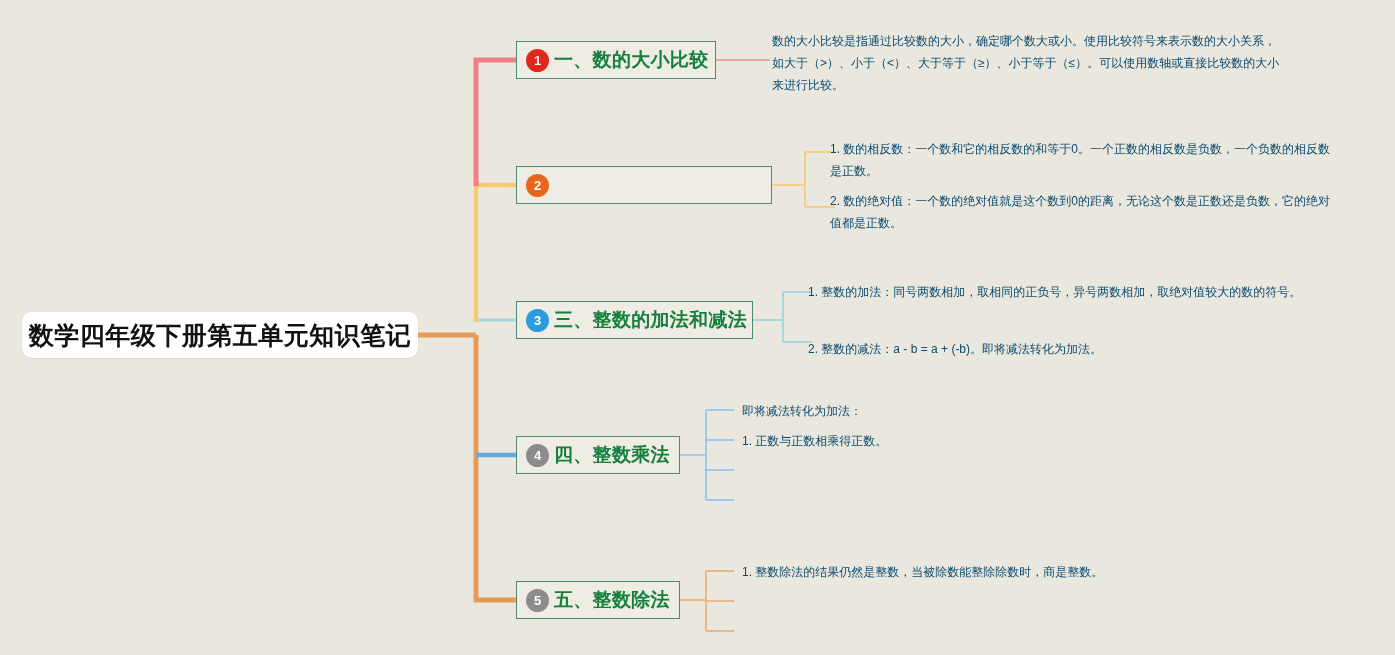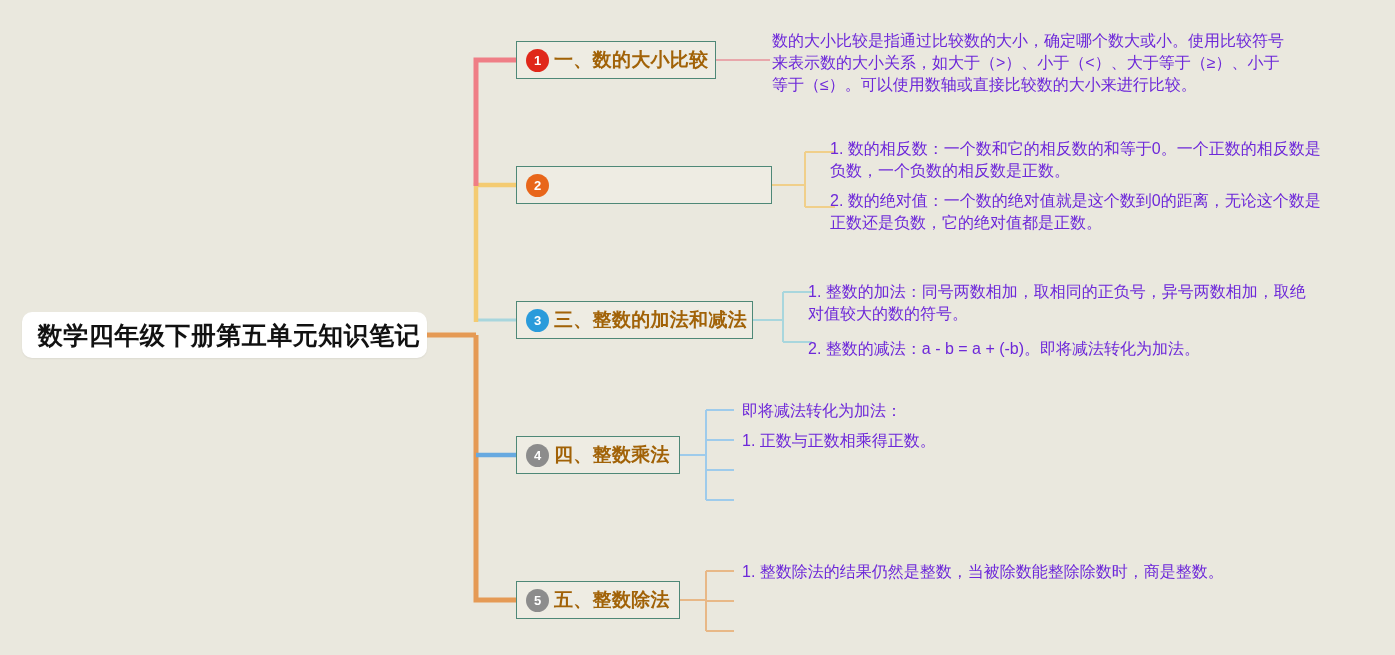--- a/index.html
+++ b/index.html
@@ -37,21 +37,20 @@
     top: 312px;
     width: 396px;
     height: 46px;
     background: #ffffff;
     border-radius: 10px;
     display: flex;
     align-items: center;
     justify-content: center;
     box-shadow: 0 1px 2px rgba(0,0,0,0.06);
     z-index: 5;
-    padding-left: 9px;
   }
   .root-node .root-label {
     font-size: 25px;
     font-weight: bold;
     letter-spacing: 0.5px;
     color: #111111;
     white-space: nowrap;
   }
 
   
@@ -75,31 +74,31 @@
     align-items: center;
     justify-content: center;
     color: #ffffff;
     font-size: 13px;
     font-weight: bold;
     margin-right: 5px;
   }
   .topic-label {
     font-size: 19px;
     font-weight: bold;
-    color: #a16207;
+    color: #15803d;
     white-space: nowrap;
     letter-spacing: 0.3px;
   }
 
   
   .detail {
     position: absolute;
-    font-size: 16px;
+    font-size: 12px;
     line-height: 22px;
-    color: #6d28d9;
+    color: #0c4a6e;
     z-index: 4;
   }
   .detail.para { }
 </style>
 </head>
 <body>
 
 <div id="canvas">
 
   <svg class="wires" viewBox="0 0 1395 655">

